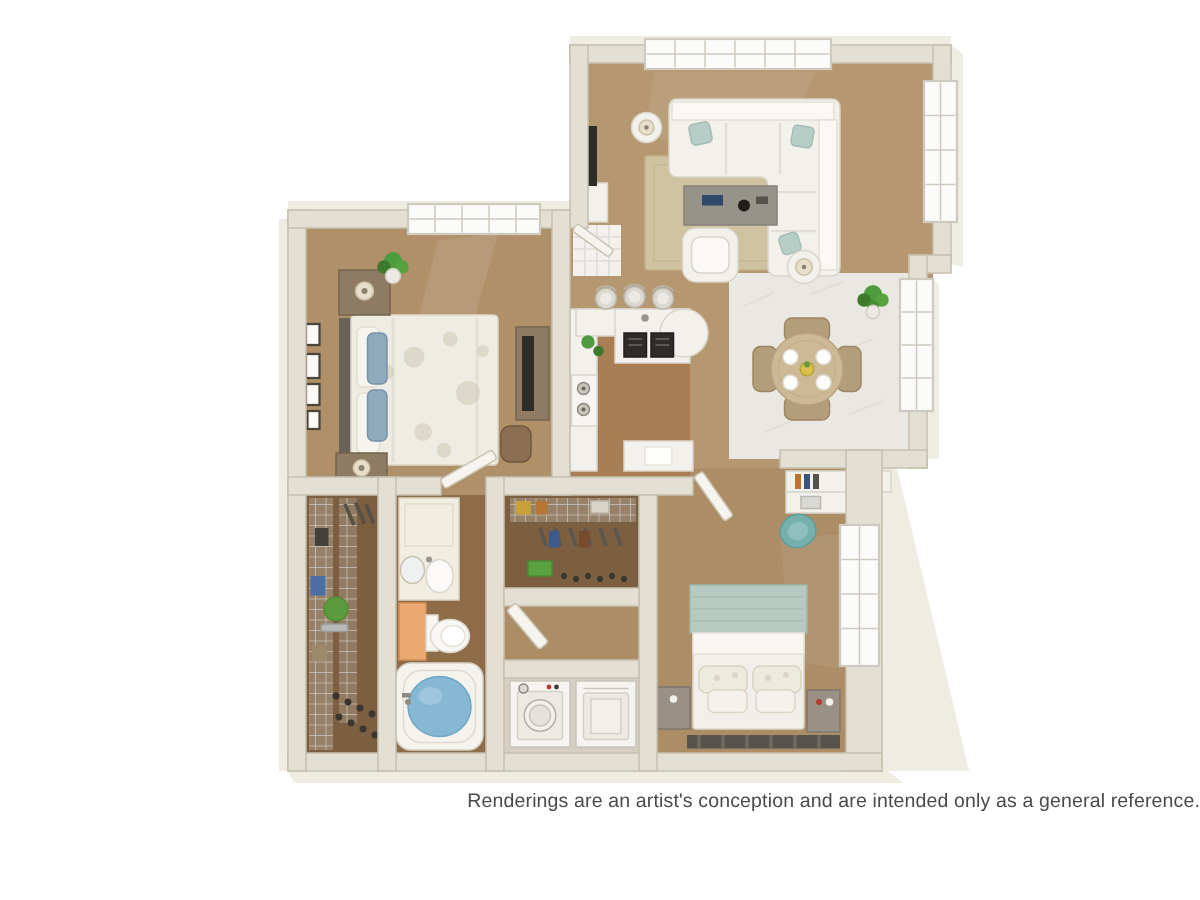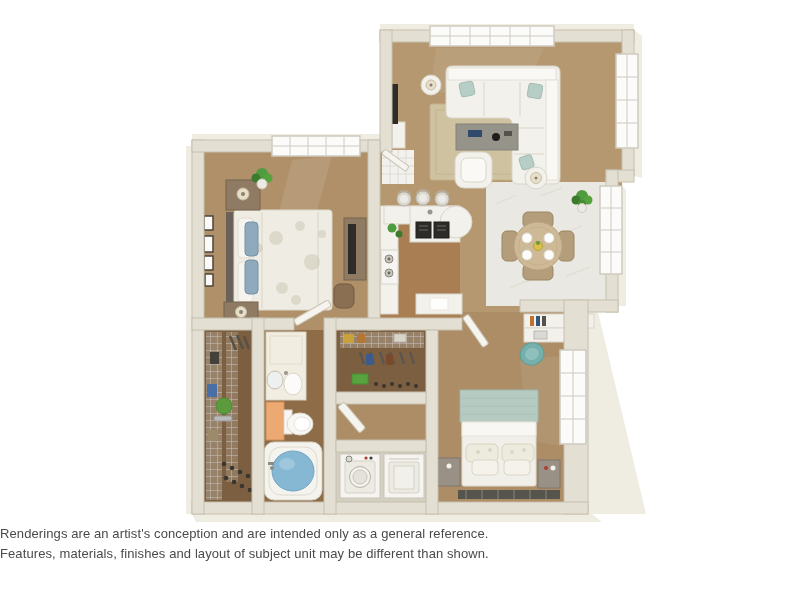--- a/index.html
+++ b/index.html
@@ -1,19 +1,19 @@
 <!DOCTYPE html>
 <html style="--wall: #e3dfd2; --wall_edge: #c6c0ae; --wall_face: #efece1; --carpet: #b5986f; --carpet_master: #af9069; --carpet_b2: #ac8d66; --wood: #a97e52; --tile: #eae8e2; --tile_line: #d8d5cc; --entry_tile: #f2f1ed; --closet_floor: #7c5f40; --bath_floor: #8f6c48; --laundry_floor: #d5cfc1; --white_furn: #f3f1ec; --furn_edge: #d9d5ca; --rug: #cfc2a0; --rug_edge: #c2b28c; --sofa_pillow: #b7cec7; --dark: #2e2c29; --table_gray: #96938b; --wood_furn: #8f7b63; --headboard_dark: #6a6258; --bed_blue: #8fa9bd; --b2_headboard: #b5cbc1; --b2_rug: #56554d; --teal_chair: #76b0ad; --water: #86b8d4; --orange_cab: #ecaa72; --plant: #4f9b3f; --plant_dark: #3c7a2e; --wire: #c9c6c0; --appliance: #f5f4f1; --accent_red: #b33c30; --book_orange: #c0722f; --book_blue: #35557f; --window: #fbfbfa; --window_frame: #cfcac0; --dining_table: #cdb996; --dining_chair: #b49d7b; --text: #4a4a4a;"><head>
 <meta charset="utf-8">
 <style>
   html,body{margin:0;padding:0;background:#ffffff;}
   .stage{position:relative;width:800px;height:600px;background:#ffffff;overflow:hidden;
          font-family:"Liberation Sans",sans-serif;}
   .plan{position:absolute;left:0;top:0;}
-  .disclaimer{position:absolute;left:0;top:524px;width:100%;text-align:left;
+  .disclaimer{position:absolute;left:0;top:524px;width:100%;text-align:right;
               font-size:13px;line-height:20px;color:var(--text,#4a4a4a);letter-spacing:.1px;}
   
   .wall{fill:var(--wall);stroke:var(--wall_edge);stroke-width:1;}
   .wface{fill:var(--wall_face);stroke:none;}
   .carpet{fill:var(--carpet);}
   .carpetM{fill:var(--carpet_master);}
   .carpetB{fill:var(--carpet_b2);}
   .wood{fill:var(--wood);}
   .tile{fill:var(--tile);}
   .etile{fill:var(--entry_tile);}
@@ -405,16 +405,15 @@
     <g>
       <rect class="door" x="383" y="149" width="30" height="6" rx="2" transform="rotate(36 384 152)"></rect>
       <rect class="door" x="296" y="318" width="40" height="7" rx="2" transform="rotate(-30 298 324)"></rect>
       <rect class="door" x="338" y="404" width="8" height="34" rx="2" transform="rotate(-40 342 406)"></rect>
       <rect class="door" x="463" y="316" width="7" height="36" rx="2" transform="rotate(-35 466 318)"></rect>
     </g>
   </svg>
 
   <div class="disclaimer">
     <div>Renderings are an artist's conception and are intended only as a general reference.</div>
-    <div>Features, materials, finishes and layout of subject unit may be different than shown.</div>
   </div>
 
 </div>
 
 </body></html>

